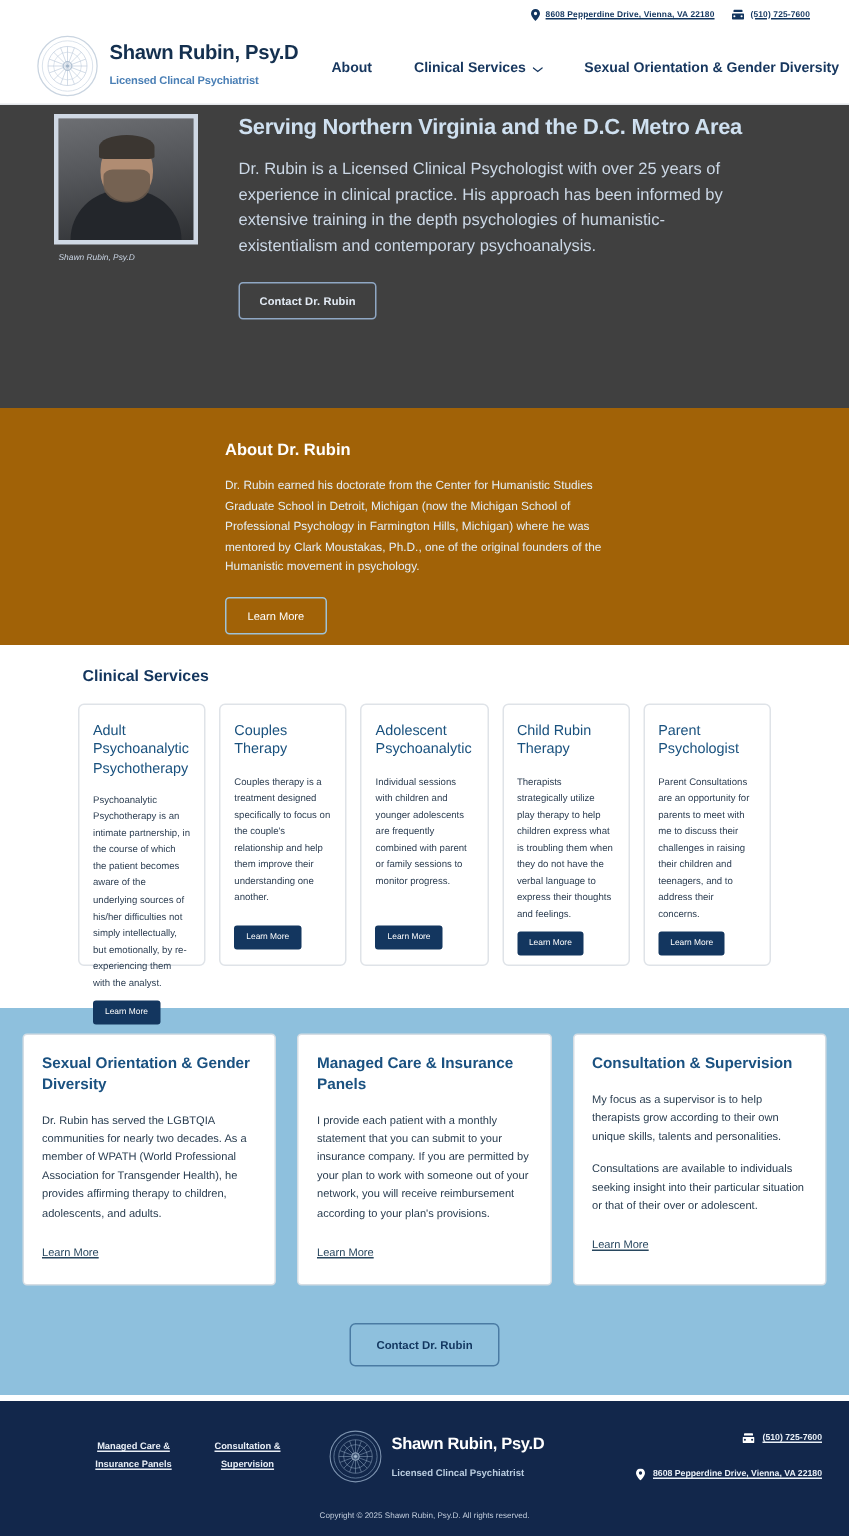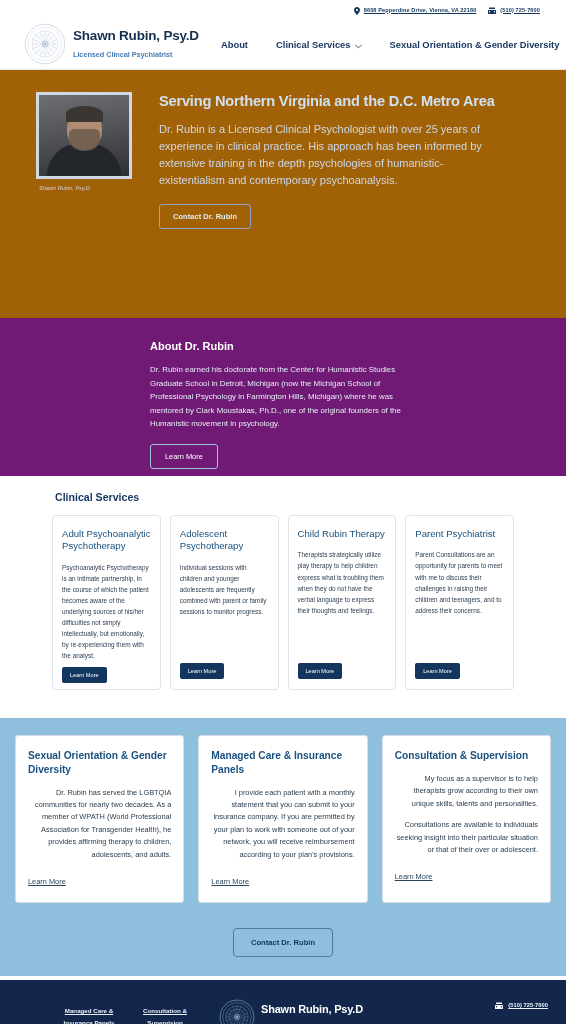--- a/index.html
+++ b/index.html
@@ -74,24 +74,24 @@
     color: #16365e;
     white-space: nowrap;
     display: flex;
     align-items: center;
     gap: 4px;
   }
   .chev { width: 7px; height: 7px; display: block; }
 
   
   .hero {
-    background: #a16207;
-    height: 248px;
-    display: flex;
-    padding: 22px 24px 0 36px;
+    background: #404040;
+    height: 202px;
+    display: flex;
+    padding: 6px 24px 0 36px;
   }
   .hero-photo-wrap { width: 101px; flex: 0 0 101px; }
   .hero-photo {
     width: 96px;
     height: 87px;
     border: 3px solid #cfd8e4;
     background: linear-gradient(170deg,#6d6f73 0%,#54565a 42%,#2e3033 100%);
     position: relative;
     overflow: hidden;
   }
@@ -150,21 +150,21 @@
     border-radius: 3px;
     padding: 7px 13px;
     font-size: 7.4px;
     font-weight: bold;
     color: #e4ecf6;
     letter-spacing: .1px;
   }
 
   
   .about {
-    background: #701a75;
+    background: #a16207;
     height: 158px;
     padding: 22px 24px 0 150px;
   }
   .about-title {
     font-size: 11px;
     font-weight: bold;
     color: #ffffff;
     margin-bottom: 11px;
   }
   .about-para {
@@ -258,21 +258,20 @@
     font-weight: bold;
     color: #1a5180;
     line-height: 1.35;
     margin-bottom: 10px;
   }
   .panel-para {
     font-size: 7.4px;
     line-height: 1.68;
     color: #283c4f;
     margin-bottom: 9px;
-    text-align: right;
   }
   .panel-link {
     font-size: 7.4px;
     color: #28475f;
     text-decoration: underline;
     display: inline-block;
   }
   .cta-wrap {
     display: flex;
     justify-content: center;
@@ -450,31 +449,36 @@
 
 <section class="services">
   <h2 class="services-title">Clinical Services</h2>
   <div class="cards">
     <div class="card">
       <div class="card-title">Adult Psychoanalytic Psychotherapy</div>
       <div class="card-body">Psychoanalytic Psychotherapy is an intimate partnership, in the course of which the patient becomes aware of the underlying sources of his/her difficulties not simply intellectually, but emotionally, by re-experiencing them with the analyst.</div>
       <a class="btn-solid">Learn More</a>
     </div>
     <div class="card">
-      <div class="card-title">Adolescent Psychotherapy</div>
+      <div class="card-title">Couples Therapy</div>
+      <div class="card-body">Couples therapy is a treatment designed specifically to focus on the couple's relationship and help them improve their understanding one another.</div>
+      <a class="btn-solid">Learn More</a>
+    </div>
+    <div class="card">
+      <div class="card-title">Adolescent Psychoanalytic</div>
       <div class="card-body">Individual sessions with children and younger adolescents are frequently combined with parent or family sessions to monitor progress.</div>
       <a class="btn-solid">Learn More</a>
     </div>
     <div class="card">
       <div class="card-title">Child Rubin Therapy</div>
       <div class="card-body">Therapists strategically utilize play therapy to help children express what is troubling them when they do not have the verbal language to express their thoughts and feelings.</div>
       <a class="btn-solid">Learn More</a>
     </div>
     <div class="card">
-      <div class="card-title">Parent Psychiatrist</div>
+      <div class="card-title">Parent Psychologist</div>
       <div class="card-body">Parent Consultations are an opportunity for parents to meet with me to discuss their challenges in raising their children and teenagers, and to address their concerns.</div>
       <a class="btn-solid">Learn More</a>
     </div>
   </div>
 </section>
 
 <section class="panels-section">
   <div class="panels">
     <div class="panel">
       <div class="panel-title">Sexual Orientation &amp; Gender Diversity</div>

